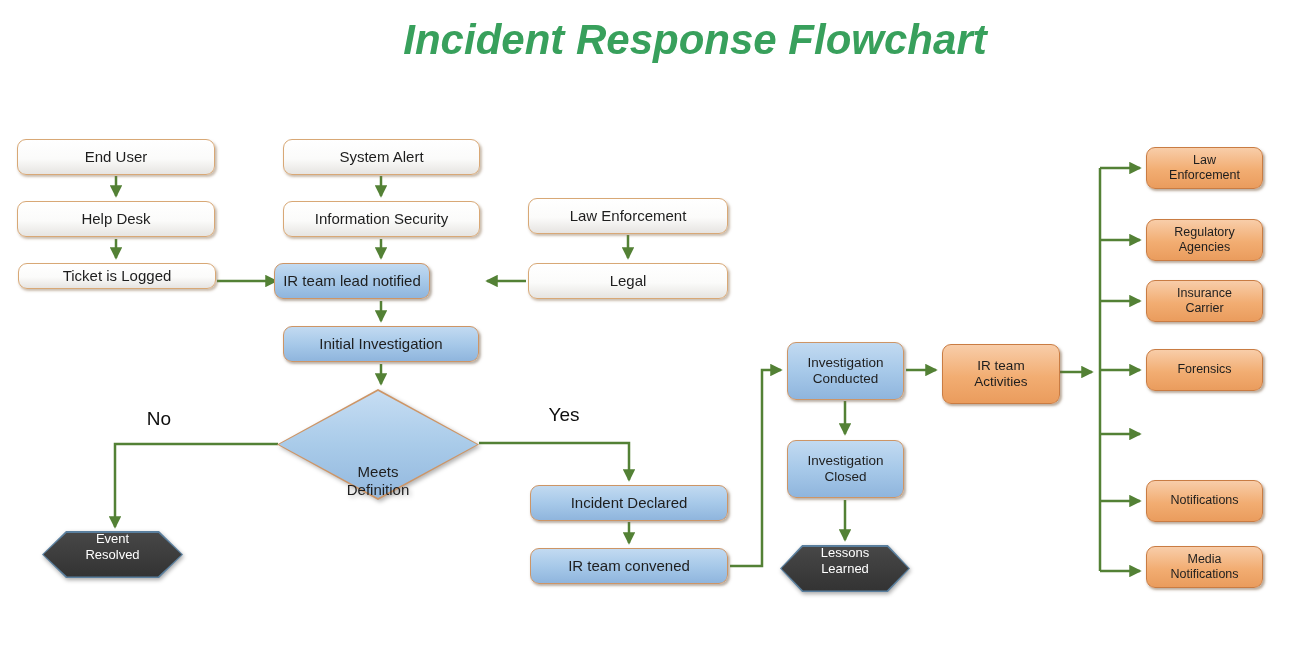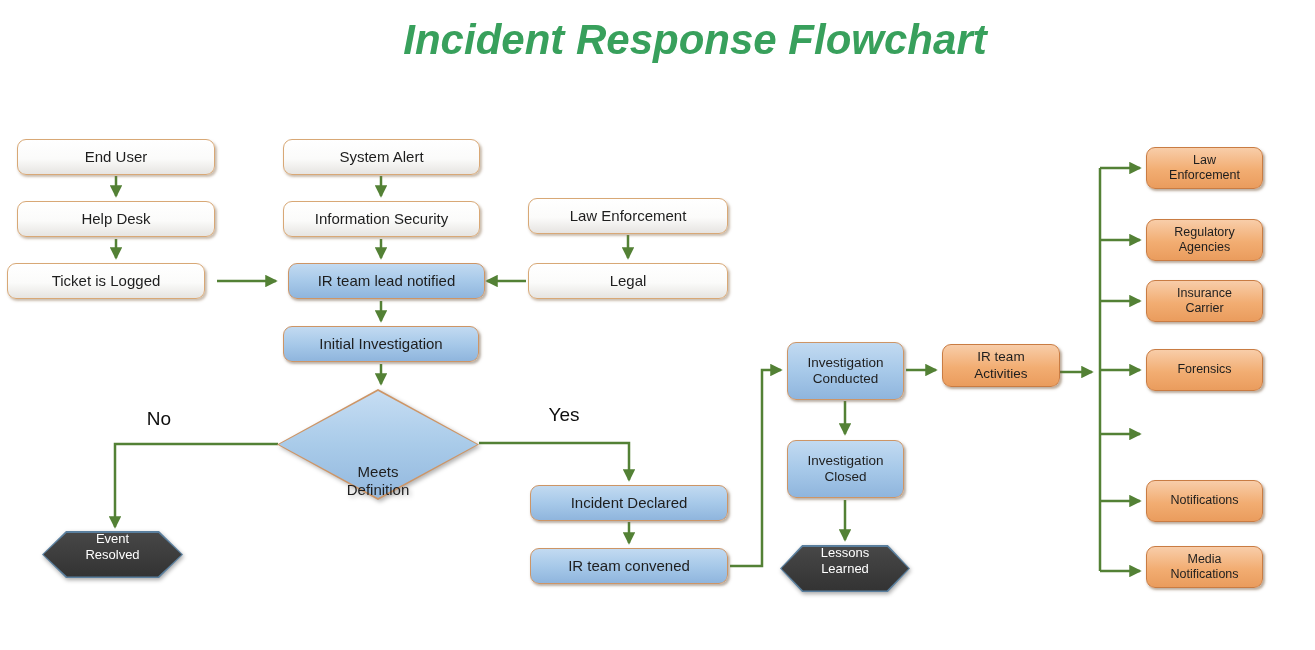--- a/index.html
+++ b/index.html
@@ -84,31 +84,31 @@
   </svg>
 
   <div class="title">Incident Response Flowchart</div>
 
   <div class="node white" style="left:17px;top:139px;width:198px;height:36px">
     <span>End User</span>
   </div>
   <div class="node white" style="left:17px;top:201px;width:198px;height:36px">
     <span>Help Desk</span>
   </div>
-  <div class="node white" style="left:7px;top:263px;width:198px;height:36px">
+  <div class="node white" style="left:18px;top:263px;width:198px;height:26px">
     <span>Ticket is Logged</span>
   </div>
 
   <div class="node white" style="left:283px;top:139px;width:197px;height:36px">
     <span>System Alert</span>
   </div>
   <div class="node white" style="left:283px;top:201px;width:197px;height:36px">
     <span>Information Security</span>
   </div>
-  <div class="node blue" style="left:288px;top:263px;width:197px;height:36px">
+  <div class="node blue" style="left:274px;top:263px;width:156px;height:36px">
     <span>IR team lead notified</span>
   </div>
   <div class="node blue" style="left:283px;top:326px;width:196px;height:36px">
     <span>Initial Investigation</span>
   </div>
 
   <div class="node white" style="left:528px;top:198px;width:200px;height:36px">
     <span>Law Enforcement</span>
   </div>
   <div class="node white" style="left:528px;top:263px;width:200px;height:36px">
@@ -146,21 +146,21 @@
   <div class="node blue" style="left:530px;top:548px;width:198px;height:36px">
     <span>IR team convened</span>
   </div>
   <div class="node blue mid" style="left:787px;top:342px;width:117px;height:58px">
     <span>Investigation Conducted</span>
   </div>
   <div class="node blue mid" style="left:787px;top:440px;width:117px;height:58px">
     <span>Investigation Closed</span>
   </div>
 
-  <div class="node orange mid" style="left:942px;top:344px;width:118px;height:43px">
+  <div class="node orange mid" style="left:942px;top:344px;width:118px;height:60px">
     <span>IR team Activities</span>
   </div>
 
   <div class="node orange small" style="left:1146px;top:147px;width:117px;height:42px">
     <span>Law Enforcement</span>
   </div>
   <div class="node orange small" style="left:1146px;top:219px;width:117px;height:42px">
     <span>Regulatory Agencies</span>
   </div>
   <div class="node orange small" style="left:1146px;top:280px;width:117px;height:42px">

